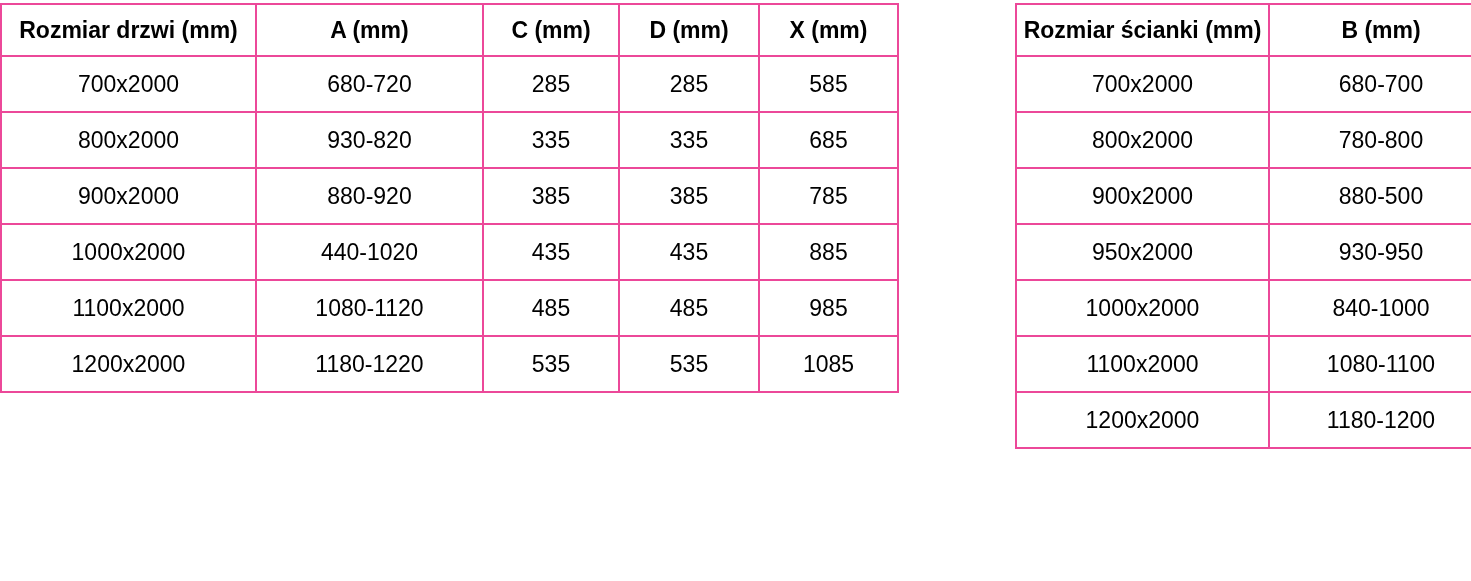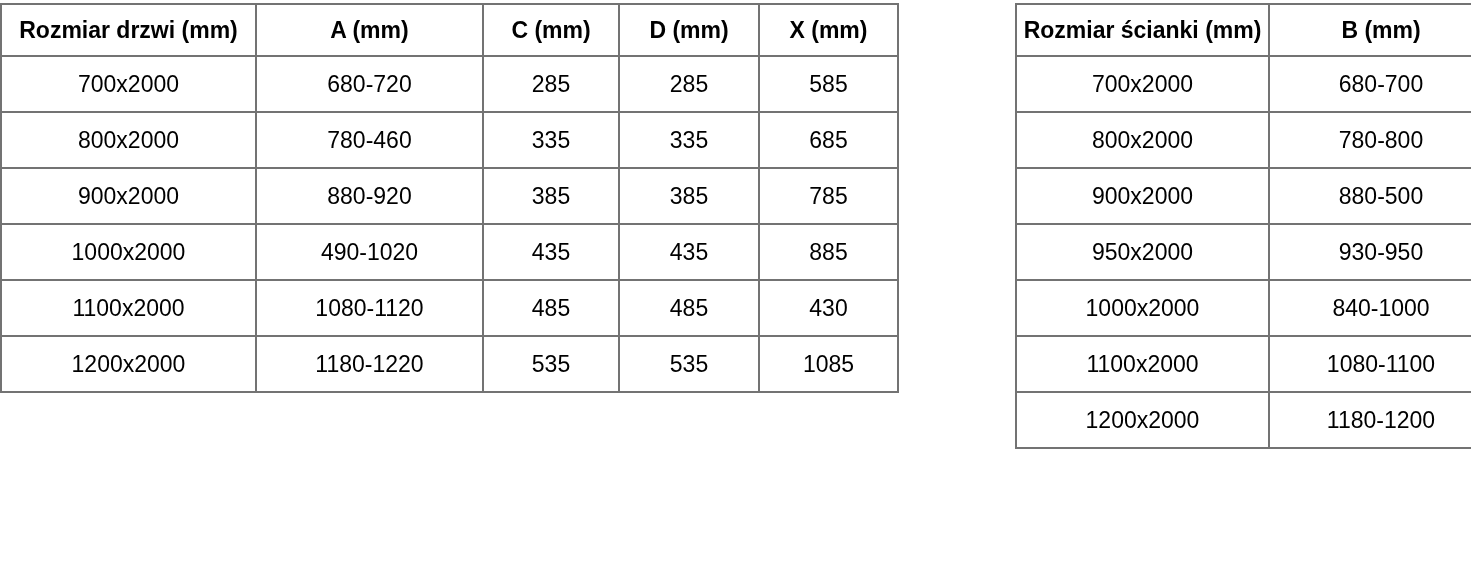--- a/index.html
+++ b/index.html
@@ -16,21 +16,21 @@
   }
   table.spec {
     position: absolute;
     top: 3px;
     border-collapse: collapse;
     table-layout: fixed;
     background: #ffffff;
   }
   table.spec th,
   table.spec td {
-    border: 2px solid #737373;
+    border: 2px solid #ec4899;
     text-align: center;
     vertical-align: middle;
     padding: 0;
     font-family: "Liberation Sans", sans-serif;
     color: #000000;
     overflow: hidden;
     white-space: nowrap;
   }
   table.spec th {
     font-weight: bold;
@@ -78,45 +78,45 @@
     <tbody>
         <tr>
           <td>700x2000</td>
           <td>680-720</td>
           <td>285</td>
           <td>285</td>
           <td>585</td>
         </tr>
         <tr>
           <td>800x2000</td>
-          <td>780-460</td>
+          <td>930-820</td>
           <td>335</td>
           <td>335</td>
           <td>685</td>
         </tr>
         <tr>
           <td>900x2000</td>
           <td>880-920</td>
           <td>385</td>
           <td>385</td>
           <td>785</td>
         </tr>
         <tr>
           <td>1000x2000</td>
-          <td>490-1020</td>
+          <td>440-1020</td>
           <td>435</td>
           <td>435</td>
           <td>885</td>
         </tr>
         <tr>
           <td>1100x2000</td>
           <td>1080-1120</td>
           <td>485</td>
           <td>485</td>
-          <td>430</td>
+          <td>985</td>
         </tr>
         <tr>
           <td>1200x2000</td>
           <td>1180-1220</td>
           <td>535</td>
           <td>535</td>
           <td>1085</td>
         </tr>
       </tbody>
   </table>

